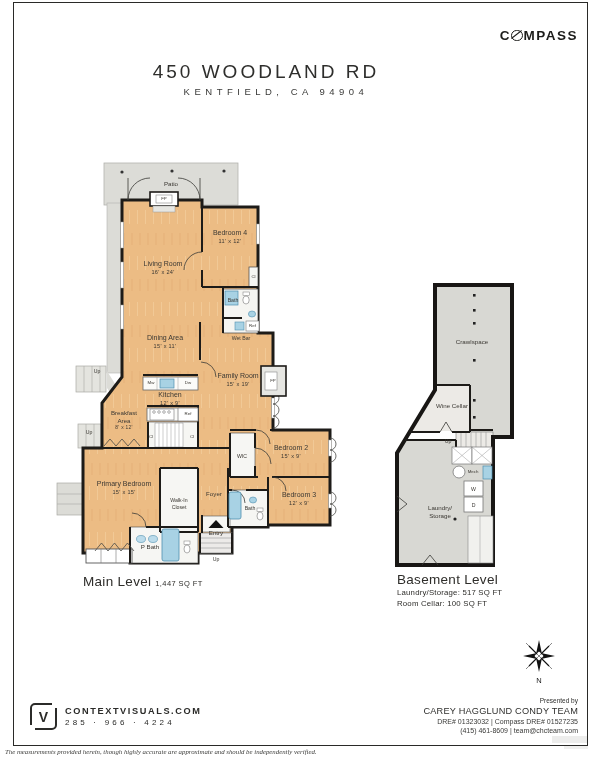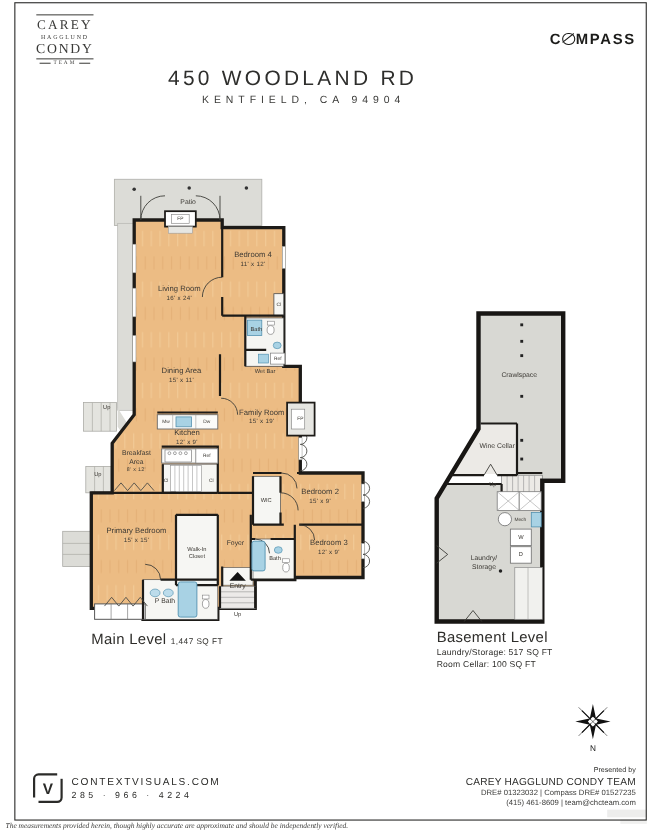--- a/index.html
+++ b/index.html
@@ -39,51 +39,39 @@
   .cap .lt{font-size:13.5px;letter-spacing:0.3px;}
   .cap .la{font-size:7.5px;margin-left:4px;letter-spacing:0.4px;}
   .cap .stat{font-size:7.8px;line-height:1.45;letter-spacing:0.2px;}
   
   .cv{position:absolute;left:30px;top:703px;display:flex;align-items:center;z-index:3;}
   .cv .box{width:23px;height:23px;border:2.6px solid #2b2b29;border-radius:5px;position:relative;
            display:flex;align-items:center;justify-content:center;font-size:14px;font-weight:bold;color:#2b2b29;}
   .cv .box::after{content:"";position:absolute;right:-4px;top:-4px;width:7px;height:7px;background:#fff;}
   .cv .box::before{content:"";position:absolute;left:-4px;bottom:-4px;width:7px;height:7px;background:#fff;}
   .cv .txt{margin-left:8px;}
-  .cv .site{font-size:9.2px;letter-spacing:1.6px;color:#2b2b29;font-weight:normal;}
+  .cv .site{font-size:9.2px;letter-spacing:1.6px;color:#2b2b29;font-weight:bold;}
   .cv .phone{font-size:8px;letter-spacing:3.2px;color:#2b2b29;margin-top:2px;}
   .presented{position:absolute;right:22px;top:697px;text-align:right;z-index:3;color:#2f2f2d;}
   .presented .pb{font-size:6.5px;}
   .presented .tm{font-size:9.2px;margin-top:1.5px;letter-spacing:0.2px;}
   .presented .dre,.presented .ct{font-size:7px;margin-top:2px;color:#3a3a38;}
   .disclaimer{position:absolute;left:5px;top:748px;font-size:6.8px;font-style:italic;
       font-family:"Liberation Serif",serif;color:#3c3c3a;z-index:3;}
   .north{position:absolute;left:539px;top:676px;transform:translate(-50%,0);font-size:7.5px;color:#222;z-index:4;}
   .watermark{position:absolute;left:552px;top:736px;z-index:0;opacity:0.45;}
   .watermark .b1{width:36px;height:7px;background:#d8d8d6;}
   .watermark .b2{width:24px;height:4px;background:#dededc;margin-top:2px;margin-left:12px;}
 </style>
 </head>
 <body>
 
 <div id="page">
   <div id="frame"></div>
 
-  <div class="chc">
-    <div class="rule"></div>
-    <div class="l1">CAREY</div>
-    <div class="l2">HAGGLUND</div>
-    <div class="l3">CONDY</div>
-    <div class="rule"></div>
-    <div class="team">
-      <span class="dash"></span>
-      <span class="t">TEAM</span>
-      <span class="dash"></span>
-    </div>
-  </div>
   <div class="compassmark">
     <span>C</span>
     <span class="oslash"></span>
     <span>MPASS</span>
   </div>
   <div class="title">450 WOODLAND RD</div>
   <div class="subtitle">KENTFIELD, CA  94904</div>
 
   <svg class="plan" width="600" height="764" viewBox="0 0 600 764">
     <defs>

